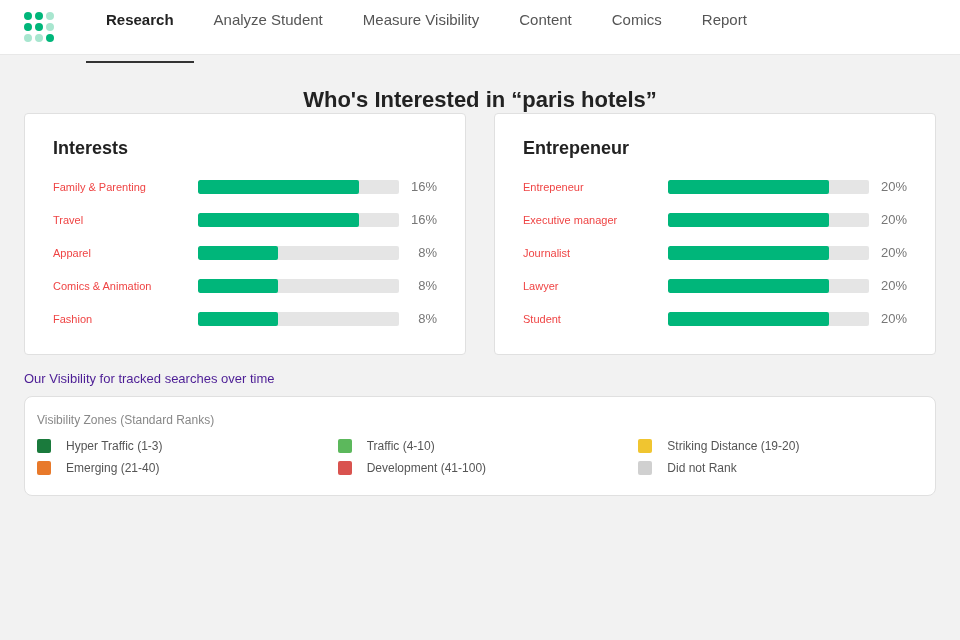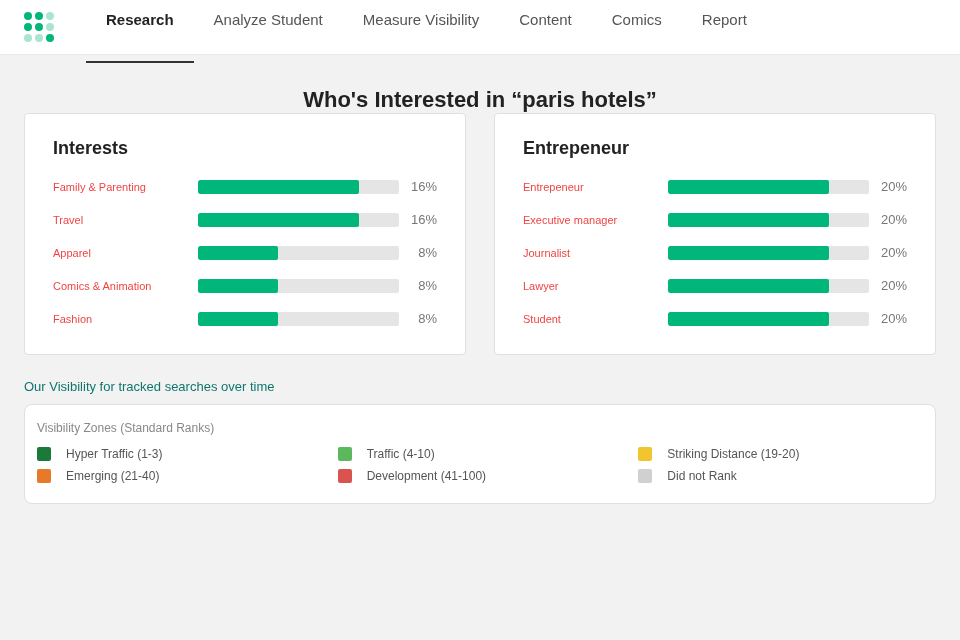--- a/index.html
+++ b/index.html
@@ -67,21 +67,21 @@
       text-align: center;
       font-size: 22px;
       font-weight: 600;
       color: #222;
     }
 
     
     .panels {
       display: flex;
       gap: 28px;
-      margin-bottom: 24px;
+      margin-bottom: 16px;
     }
     .panel {
       background: #fff;
       border: 1px solid #e0e0e0;
       border-radius: 4px;
       padding: 24px 28px 28px;
       flex: 1;
     }
     .panel-title {
       font-size: 18px;
@@ -150,21 +150,21 @@
     }
     .legend-dot {
       width: 14px;
       height: 14px;
       border-radius: 2px;
       flex-shrink: 0;
     }
 
     .outer-title {
       font-size: 13px;
-      color: #0f766e;
+      color: #4c1d95;
       font-weight: 500;
       margin-bottom: 10px;
     }
   </style>
 </head>
 <body>
 
 <nav class="navbar">
   <div class="logo">
     <div class="logo-dots">

